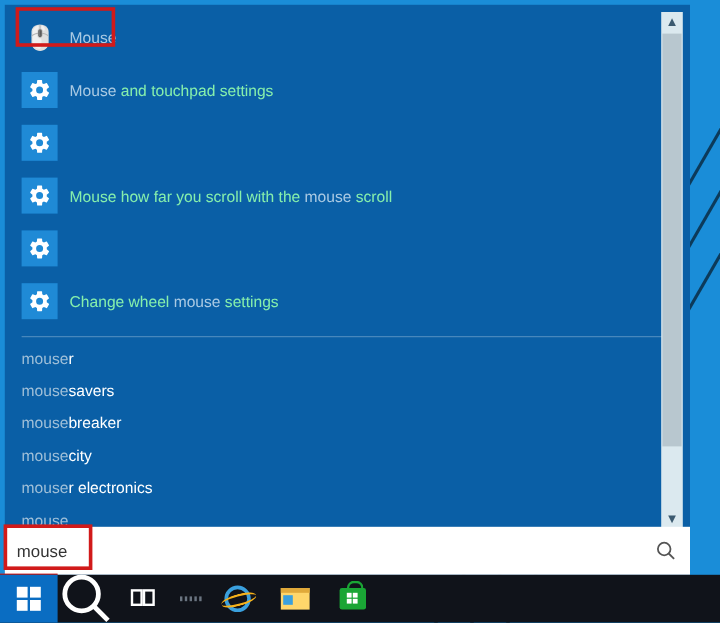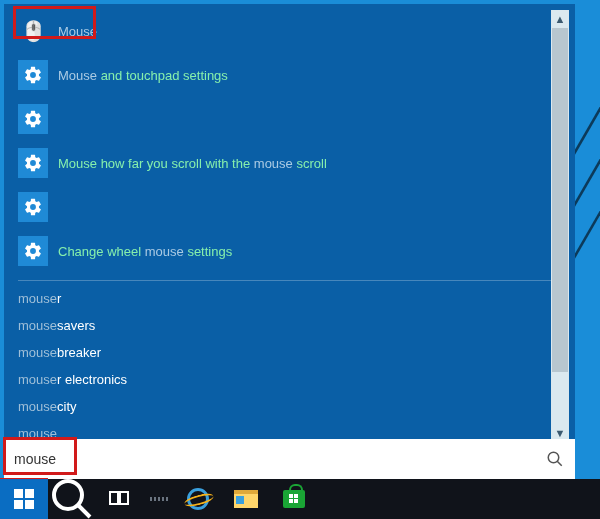--- a/index.html
+++ b/index.html
@@ -200,22 +200,22 @@
         <span class="rest">Change wheel </span><span class="match">mouse</span><span class="rest"> settings</span>
       </div>
     </div>
 
     <hr class="divider">
 
     <div class="suggestions">
       <div class="sugg-row"><span class="match">mouse</span><span class="rest">r</span></div>
       <div class="sugg-row"><span class="match">mouse</span><span class="rest">savers</span></div>
       <div class="sugg-row"><span class="match">mouse</span><span class="rest">breaker</span></div>
+      <div class="sugg-row"><span class="match">mouse</span><span class="rest">city</span></div>
       <div class="sugg-row"><span class="match">mouse</span><span class="rest">r electronics</span></div>
-      <div class="sugg-row"><span class="match">mouse</span><span class="rest">city</span></div>
       <div class="sugg-row"><span class="match">mouse</span><span class="rest"></span></div>
 
     </div>
   </div>
 
   <div class="scrollbar">
     <div class="scroll-arrow">▲</div>
     <div class="scroll-thumb"></div>
     <div class="scroll-arrow">▼</div>
   </div>

